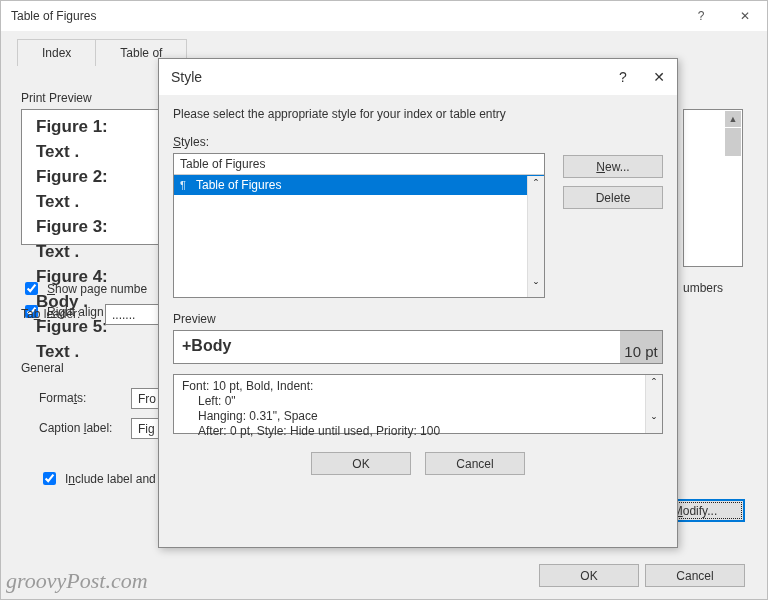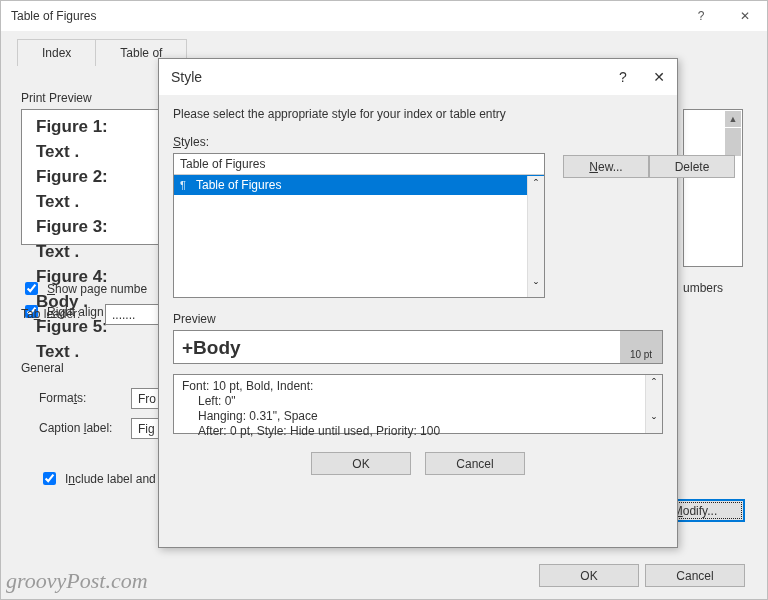--- a/index.html
+++ b/index.html
@@ -21,22 +21,22 @@
 .innerwin{position:absolute;left:158px;top:58px;width:520px;height:490px;background:#f0f0f0;border:1px solid #888;box-shadow:2px 2px 8px rgba(0,0,0,.25)}
 .inner-title{height:36px;display:flex;align-items:center;padding-left:12px;background:#fff}
 .inner-title .t{flex:1;font-size:14px}
 .inner-title .ibtn{width:36px;height:36px;display:flex;align-items:center;justify-content:center;font-size:14px}
 .listbox{background:#fff;border:1px solid #888;height:145px;position:relative}
 .listhdr{border-bottom:1px solid #ccc;padding:3px 6px}
 .listitem{background:#0078d7;color:#fff;padding:3px 6px;display:flex;align-items:center;gap:4px}
 .para-icon{color:#fff;opacity:.85;font-size:11px;width:12px}
 .sb{position:absolute;right:0;top:22px;bottom:0;width:17px;background:#f0f0f0;display:flex;flex-direction:column;align-items:center;justify-content:space-between;color:#777;font-size:10px;padding:2px 0;border-left:1px solid #ddd}
 .prevbox{display:flex;background:#fff;border:1px solid #888;height:34px}
-.prevbody{flex:1;padding:6px 8px;font-weight:bold;font-size:19px}
-.prevpt{background:#ccc;width:42px;display:flex;align-items:flex-end;justify-content:center;padding:3px;font-size:10px}
+.prevbody{flex:1;padding:6px 8px;font-weight:bold;font-size:16px}
+.prevpt{background:#ccc;width:42px;display:flex;align-items:flex-end;justify-content:center;padding:3px;font-size:15px}
 .desc{background:#fff;border:1px solid #888;height:60px;position:relative;padding:4px 8px;line-height:15px}
 .desc .sb2{position:absolute;right:0;top:0;bottom:0;width:17px;background:#f0f0f0;display:flex;flex-direction:column;justify-content:space-between;align-items:center;color:#777;font-size:10px;padding:2px 0;border-left:1px solid #ddd}
 .watermark{position:absolute;left:6px;bottom:6px;font-family:Georgia,serif;font-style:italic;font-size:22px;color:#9a9a9a}
 .u{text-decoration:underline}
 .select{background:#fff;border:1px solid #888;height:21px;display:inline-flex;align-items:center;padding:0 6px}
 .rborder{position:absolute;border:1px solid #888;background:#fff}
 </style>
 </head>
 <body>
 
@@ -122,21 +122,21 @@
           <div class="listitem">
             <span class="para-icon">¶</span>
             <span style="color:#fff">Table of Figures</span>
           </div>
           <div class="sb">
               <span>ˆ</span>
               <span>ˇ</span>
             </div>
         </div>
       </div>
-      <div style="width:100px;display:flex;flex-direction:row;gap:0;padding-top:2px">
+      <div style="width:100px;display:flex;flex-direction:column;gap:8px;padding-top:2px">
         <div class="btn dis">
             <span><span class="u">N</span>ew...</span>
           </div>
         <div class="btn dis">
             <span>Delete</span>
           </div>
       </div>
     </div>
 
     <div class="field-lbl" style="margin-top:14px">Preview</div>

